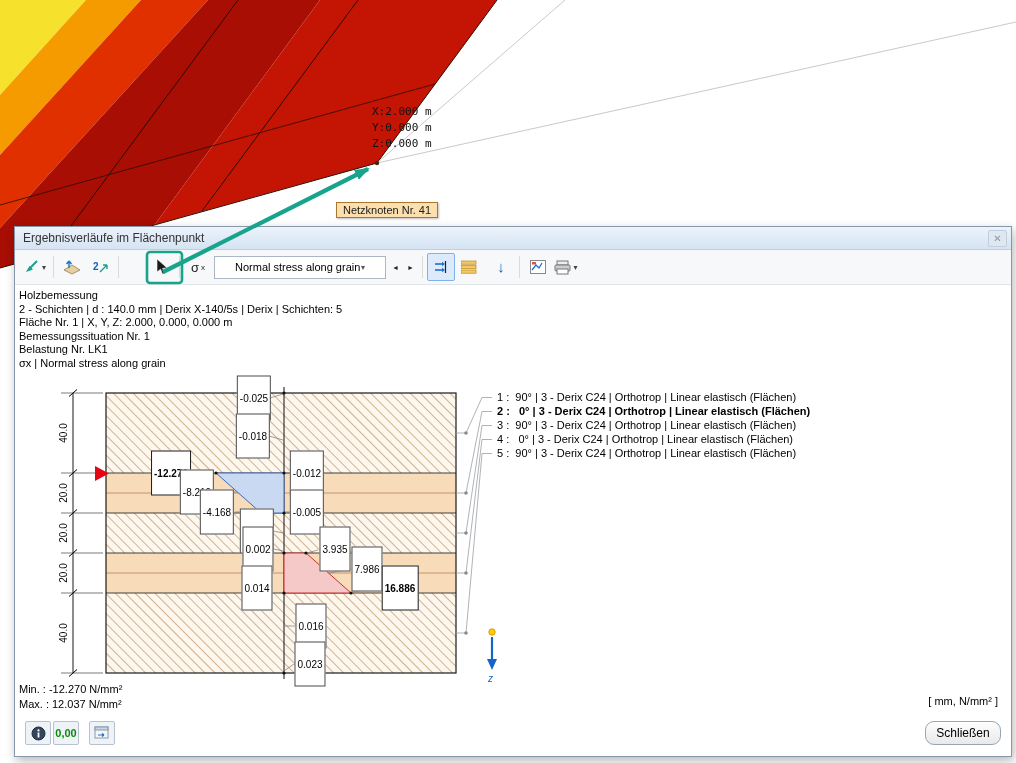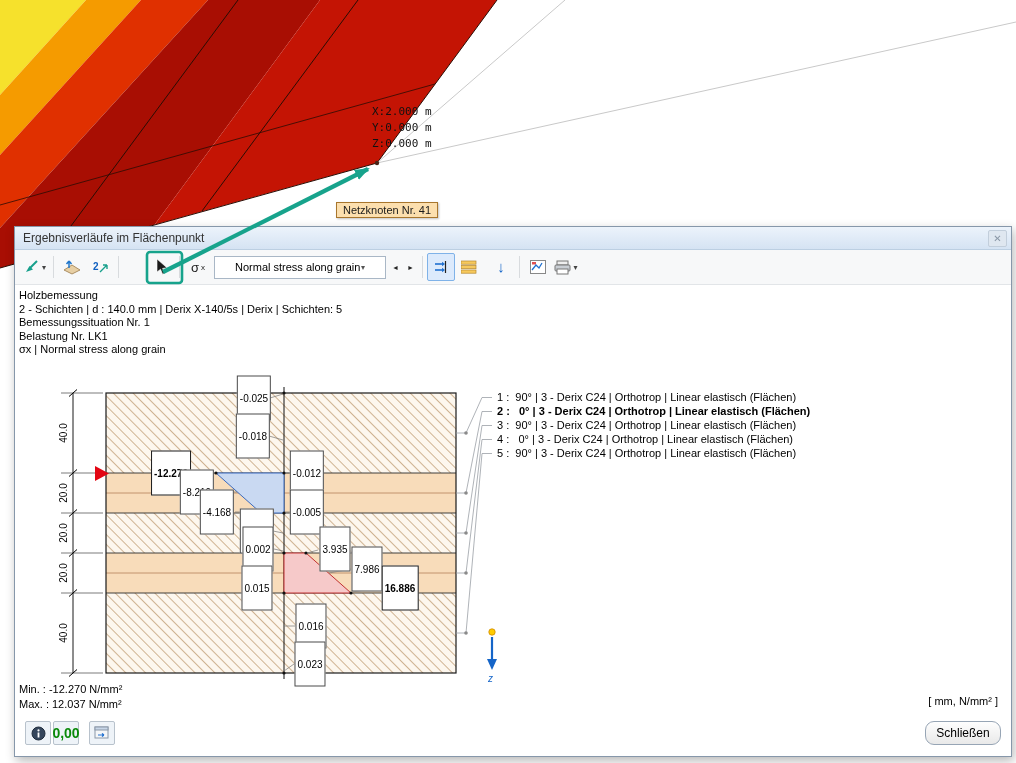--- a/index.html
+++ b/index.html
@@ -38,21 +38,21 @@
   .diagram{position:absolute;left:40px;top:158px;z-index:1;}
   .vlabel{position:absolute;transform:translate(-50%,-50%);background:#fff;border:1px solid #4a4a4a;
           font-size:10px;line-height:11px;padding:16px 2px;white-space:nowrap;z-index:5;}
   .vlabel.bold{font-weight:bold;border-color:#1a1a1a;}
   .legend-row{position:absolute;left:482px;height:13px;font-size:11px;white-space:pre;color:#000;z-index:5;}
   .legend-row.bold{font-weight:bold;}
   .minmax{position:absolute;left:4px;top:455px;font-size:11px;line-height:15px;z-index:5;}
   .units{position:absolute;right:13px;top:468px;font-size:11px;z-index:5;}
   .sbtn{position:absolute;top:494px;width:24px;height:22px;border:1px solid #b8c2cc;border-radius:2px;
         background:#eef3f8;display:flex;align-items:center;justify-content:center;z-index:5;}
-  .decimals{font-size:14px;font-weight:bold;color:#0a8a0a;}
+  .decimals{font-size:11px;font-weight:bold;color:#0a8a0a;}
   .btn-close{position:absolute;left:910px;top:494px;width:74px;height:22px;font-size:12px;
              background:linear-gradient(#fefefe,#e9e9e9);border:1px solid #97a5b5;border-radius:9px;
              display:flex;align-items:center;justify-content:center;z-index:5;}
 </style>
 </head>
 <body>
 
 <div class="stage">
 
   <svg class="scene" width="1016" height="763" viewBox="0 0 1016 763">
@@ -164,20 +164,21 @@
           <rect x="1" y="5" width="15" height="6" rx="1" fill="#c9ced4" stroke="#777"></rect>
           <rect x="3" y="9" width="11" height="5" fill="#fff" stroke="#777"></rect>
         </svg>
         <span class="caret">▾</span>
       </div>
     </div>
 
     <div class="info">
       <div>Holzbemessung</div>
       <div>2 - Schichten | d : 140.0 mm | Derix X-140/5s | Derix | Schichten: 5</div>
+      <div>Fläche Nr. 1 | X, Y, Z: 2.000, 0.000, 0.000 m</div>
       <div>Bemessungssituation Nr. 1</div>
       <div>Belastung Nr. LK1</div>
       <div>σx | Normal stress along grain</div>
     </div>
 
     <svg class="diagram" width="460" height="300" viewBox="0 0 460 300">
       <defs>
         <pattern id="hatch" width="7" height="7" patternUnits="userSpaceOnUse" patternTransform="rotate(-45)">
           <rect width="7" height="7" fill="#fdf7ee"></rect>
           <line x1="0" y1="0" x2="0" y2="7" stroke="#a97a45" stroke-width="1.1"></line>
@@ -301,21 +302,21 @@
     <div class="vlabel" style="left:238px;top:209px">-0.018</div>
     <div class="vlabel bold" style="left:156px;top:246px">-12.270</div>
     <div class="vlabel" style="left:182px;top:265px">-8.219</div>
     <div class="vlabel" style="left:202px;top:285px">-4.168</div>
     <div class="vlabel" style="left:292px;top:246px">-0.012</div>
     <div class="vlabel" style="left:292px;top:285px">-0.005</div>
     <div class="vlabel" style="left:242px;top:304px">-0.001</div>
     <div class="vlabel" style="left:243px;top:322px">0.002</div>
     <div class="vlabel" style="left:320px;top:322px">3.935</div>
     <div class="vlabel" style="left:352px;top:342px">7.986</div>
-    <div class="vlabel" style="left:242px;top:361px">0.015</div>
+    <div class="vlabel" style="left:242px;top:361px">0.014</div>
     <div class="vlabel bold" style="left:385px;top:361px">16.886</div>
     <div class="vlabel" style="left:296px;top:399px">0.016</div>
     <div class="vlabel" style="left:295px;top:437px">0.023</div>
 
     <div class="legend-row" style="top:164px">1 :  90° | 3 - Derix C24 | Orthotrop | Linear elastisch (Flächen)</div>
     <div class="legend-row bold" style="top:178px">2 :   0° | 3 - Derix C24 | Orthotrop | Linear elastisch (Flächen)</div>
     <div class="legend-row" style="top:192px">3 :  90° | 3 - Derix C24 | Orthotrop | Linear elastisch (Flächen)</div>
     <div class="legend-row" style="top:206px">4 :   0° | 3 - Derix C24 | Orthotrop | Linear elastisch (Flächen)</div>
     <div class="legend-row" style="top:220px">5 :  90° | 3 - Derix C24 | Orthotrop | Linear elastisch (Flächen)</div>
 

